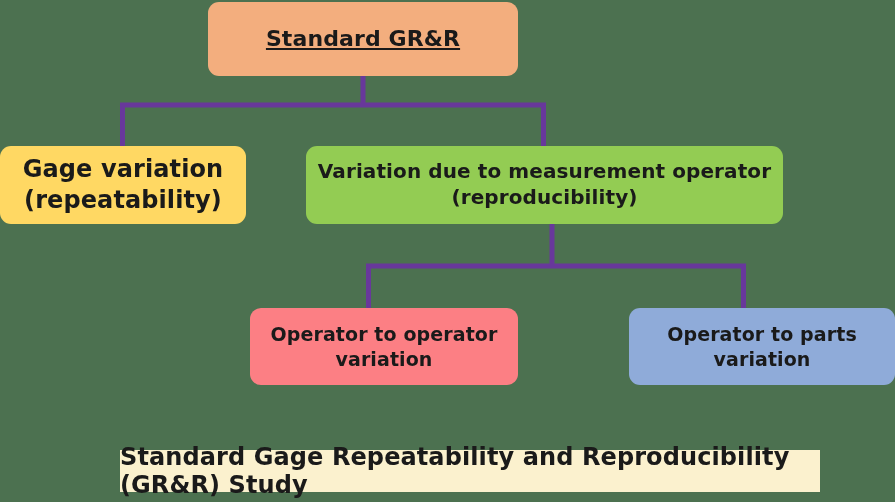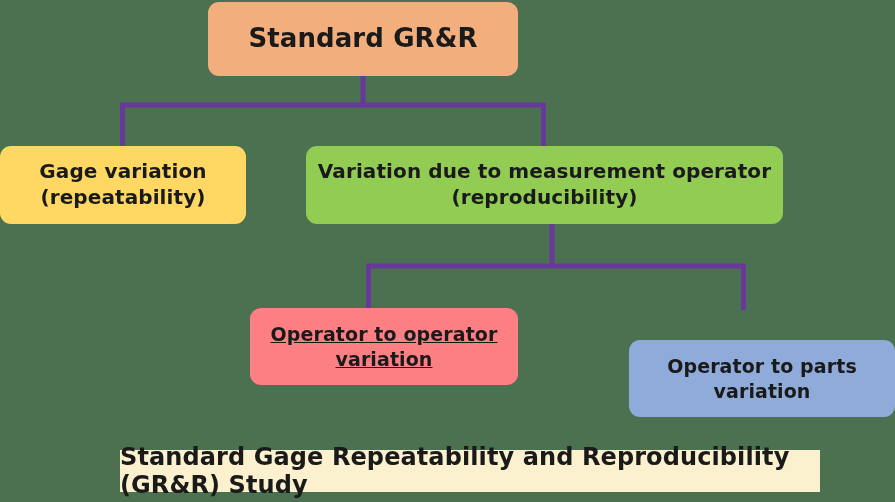--- a/index.html
+++ b/index.html
@@ -46,31 +46,32 @@
     white-space: pre-line;
     letter-spacing: 0.1px;
   }
 
   .node-root {
     left: 208px;
     top: 2px;
     width: 310px;
     height: 74px;
     background: #f3ae7e;
-    font-size: 26px;
+    font-size: 22px;
     border-radius: 11px;
+    text-decoration: underline;
   }
 
   .node-repeatability {
     left: 0px;
     top: 146px;
     width: 246px;
     height: 78px;
     background: #ffd863;
-    font-size: 20px;
+    font-size: 24px;
     border-radius: 11px;
   }
 
   .node-reproducibility {
     left: 306px;
     top: 146px;
     width: 477px;
     height: 78px;
     background: #93cc53;
     font-size: 20px;
@@ -78,32 +79,30 @@
   }
 
   .node-operator-operator {
     left: 250px;
     top: 308px;
     width: 268px;
     height: 77px;
     background: #fc7f84;
     font-size: 19px;
     border-radius: 11px;
-    text-decoration: underline;
   }
 
   .node-operator-parts {
     left: 629px;
     top: 308px;
     width: 266px;
     height: 77px;
     background: #8fabd9;
     font-size: 19px;
     border-radius: 11px;
-    margin-top: 32px;
   }
 
   
   .caption-banner {
     position: absolute;
     left: 120px;
     top: 450px;
     width: 700px;
     height: 42px;
     background: #fbf1ce;

